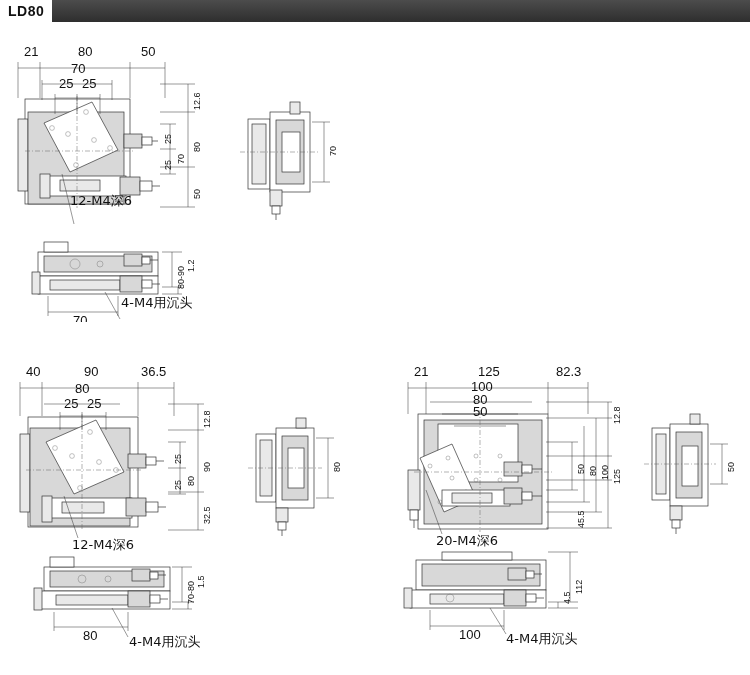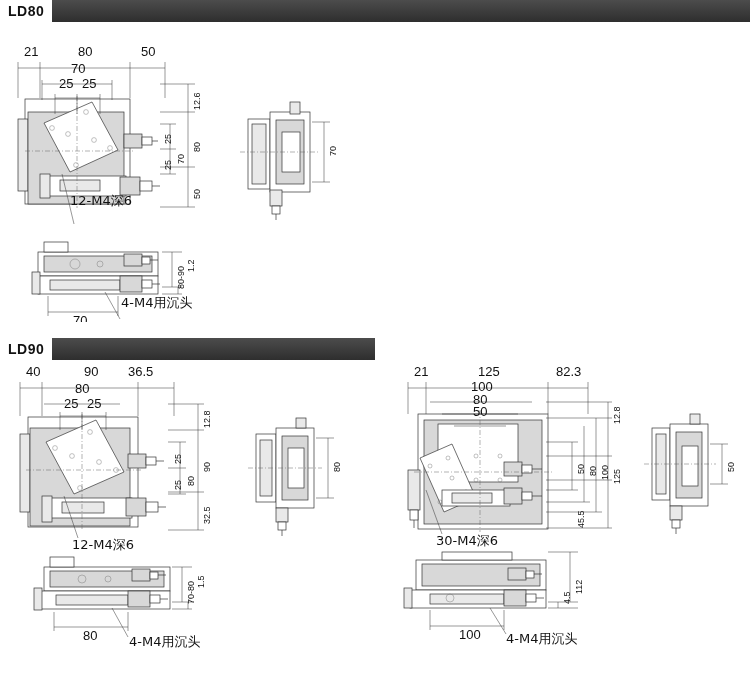--- a/index.html
+++ b/index.html
@@ -186,24 +186,20 @@
     <div class="lblv" style="left:176px;top:265px;transform:rotate(-90deg);">80-90</div>
     <div class="lblv" style="left:186px;top:248px;transform:rotate(-90deg);">1.2</div>
     <div class="lbl" style="left:73px;top:289px;">70</div>
 
     <div class="lbl" style="left:70px;top:168px;font-family:'DejaVu Sans',sans-serif;">12-M4深6</div>
     <div class="lbl" style="left:121px;top:270px;font-family:'DejaVu Sans',sans-serif;">4-M4用沉头</div>
   </div>
 
   <div class="divline" style="left:0;top:322px;width:750px;height:8px;background:#ffffff;"></div>
 
-  <div class="bar" style="left:0;top:338px;width:375px;">
-    <div class="tab">LD90</div>
-    <div class="rest"></div>
-  </div>
 
   <div class="pane" style="left:0;top:362px;width:375px;height:313px;">
     <svg width="375" height="313" viewBox="0 0 375 313">
 
       <g>
         <rect class="fillw" x="28" y="55" width="110" height="110"></rect>
         <rect class="fillg" x="20" y="72" width="10" height="78"></rect>
         <rect class="fillg2" x="30" y="66" width="100" height="98"></rect>
         <polygon class="fillw" points="46,80 96,58 124,110 74,132"></polygon>
         <circle class="thin" cx="55" cy="86" r="2.4"></circle>
@@ -293,21 +289,21 @@
         <line class="dim" x1="188" y1="240" x2="188" y2="247"></line>
         <line class="dim" x1="54" y1="265" x2="128" y2="265"></line>
         <line class="dim" x1="54" y1="250" x2="54" y2="269"></line>
         <line class="dim" x1="128" y1="250" x2="128" y2="269"></line>
         <line class="dim" x1="112" y1="246" x2="128" y2="275"></line>
       </g>
     </svg>
 
     <div class="lbl" style="left:26px;top:2px;">40</div>
     <div class="lbl" style="left:84px;top:2px;">90</div>
-    <div class="lbl" style="left:128px;top:2px;">36.5</div>
+    <div class="lbl" style="left:141px;top:2px;">36.5</div>
     <div class="lbl" style="left:75px;top:19px;">80</div>
     <div class="lbl" style="left:64px;top:34px;">25</div>
     <div class="lbl" style="left:87px;top:34px;">25</div>
 
     <div class="lblv" style="left:202px;top:66px;transform:rotate(-90deg);">12.8</div>
     <div class="lblv" style="left:202px;top:110px;transform:rotate(-90deg);">90</div>
     <div class="lblv" style="left:202px;top:162px;transform:rotate(-90deg);">32.5</div>
     <div class="lblv" style="left:173px;top:102px;transform:rotate(-90deg);">25</div>
     <div class="lblv" style="left:173px;top:128px;transform:rotate(-90deg);">25</div>
     <div class="lblv" style="left:186px;top:124px;transform:rotate(-90deg);">80</div>
@@ -440,17 +436,17 @@
     <div class="lblv" style="left:208px;top:114px;transform:rotate(-90deg);">80</div>
     <div class="lblv" style="left:196px;top:112px;transform:rotate(-90deg);">50</div>
     <div class="lblv" style="left:196px;top:166px;transform:rotate(-90deg);">45.5</div>
 
     <div class="lblv" style="left:346px;top:110px;transform:rotate(-90deg);">50</div>
 
     <div class="lblv" style="left:194px;top:232px;transform:rotate(-90deg);">112</div>
     <div class="lblv" style="left:182px;top:242px;transform:rotate(-90deg);">4.5</div>
     <div class="lbl" style="left:79px;top:265px;">100</div>
 
-    <div class="lbl" style="left:56px;top:170px;font-family:'DejaVu Sans',sans-serif;">30-M4深6</div>
+    <div class="lbl" style="left:56px;top:170px;font-family:'DejaVu Sans',sans-serif;">20-M4深6</div>
     <div class="lbl" style="left:126px;top:268px;font-family:'DejaVu Sans',sans-serif;">4-M4用沉头</div>
   </div>
 
 </div>
 
 </body></html>

